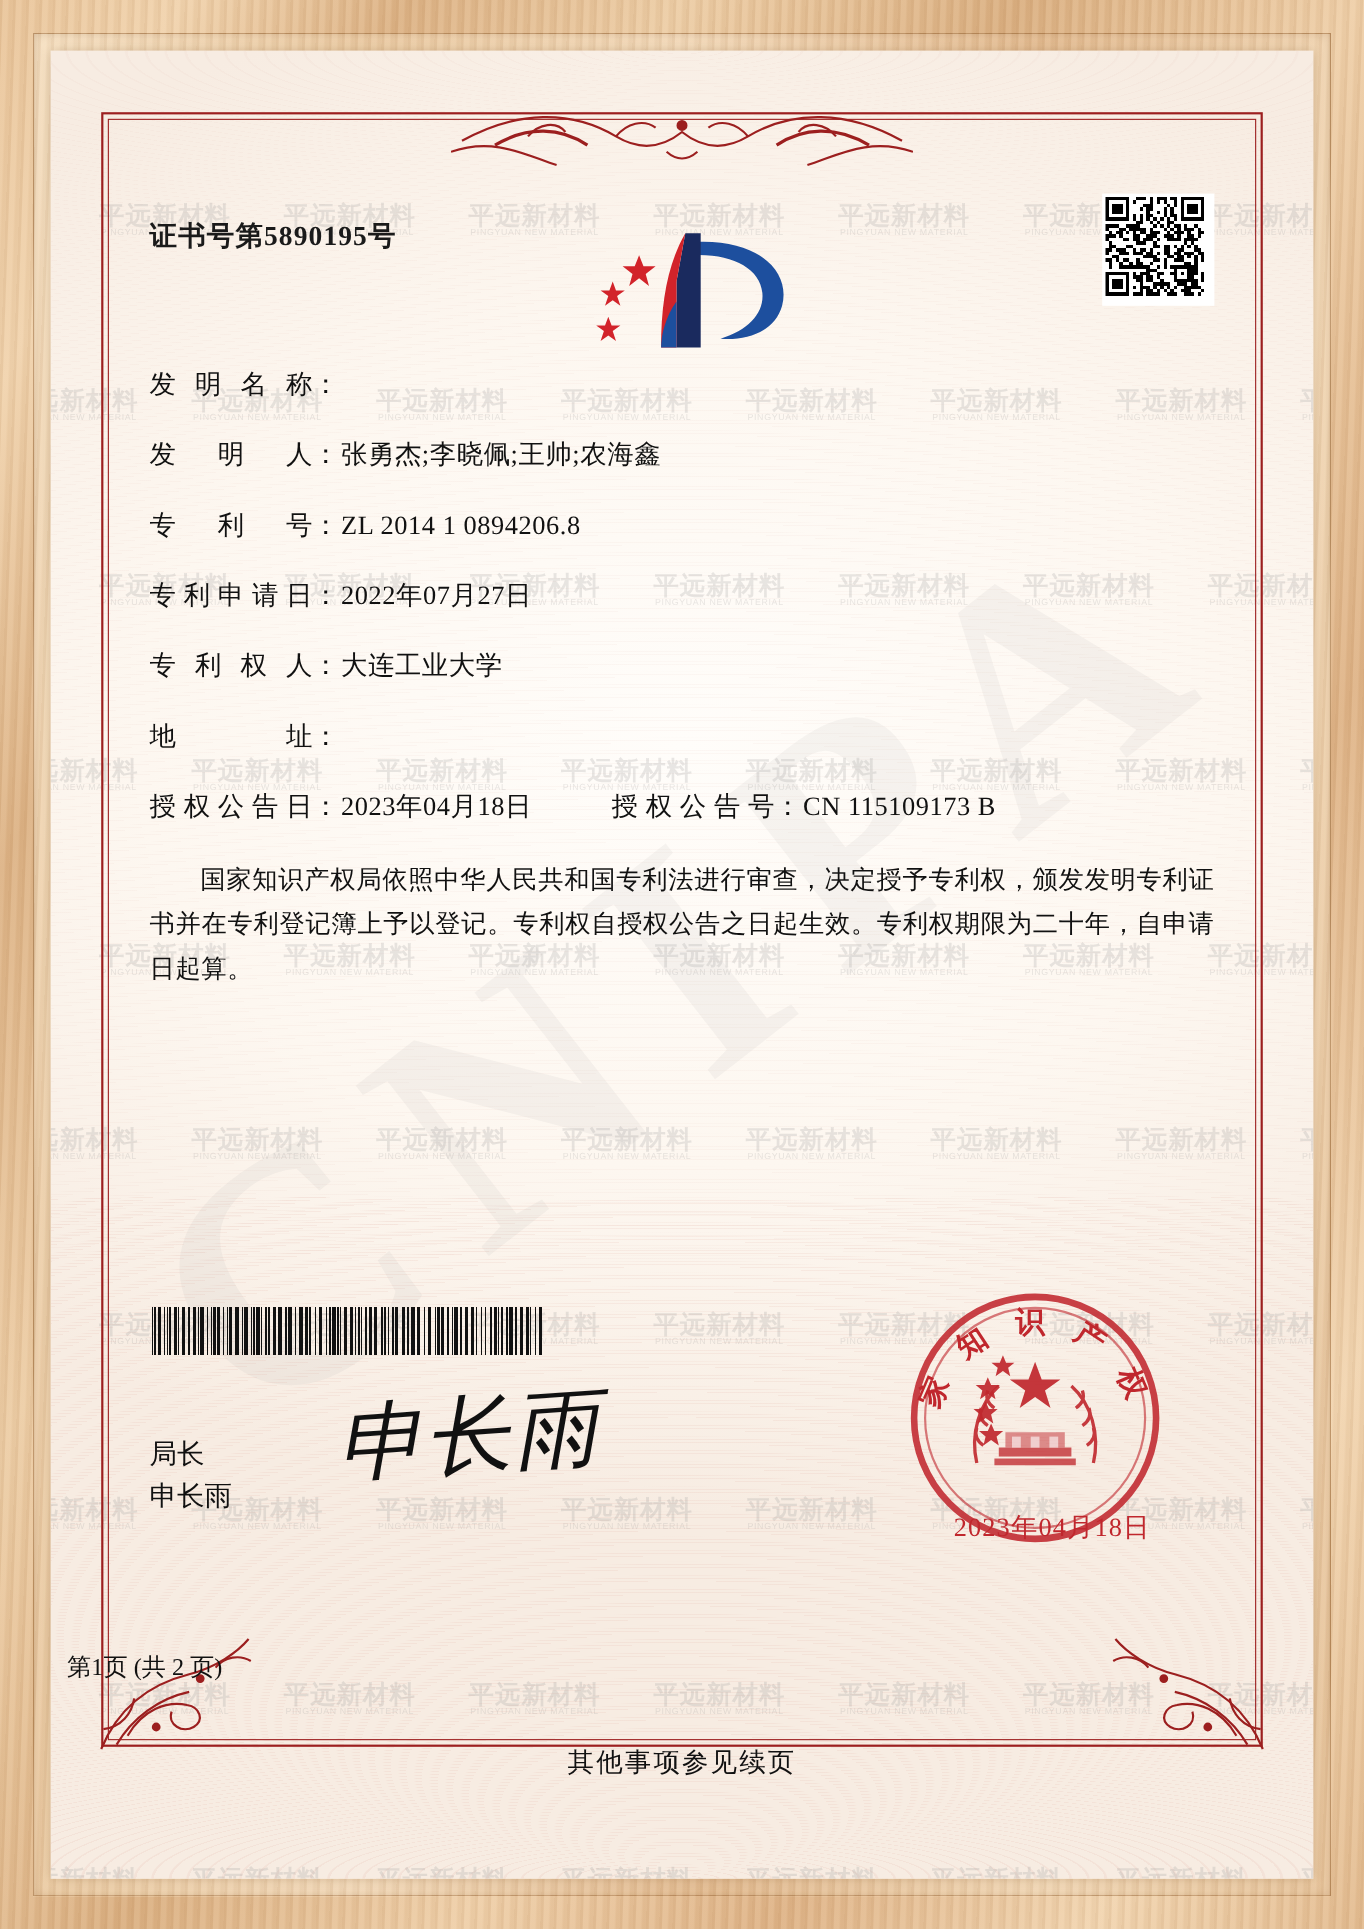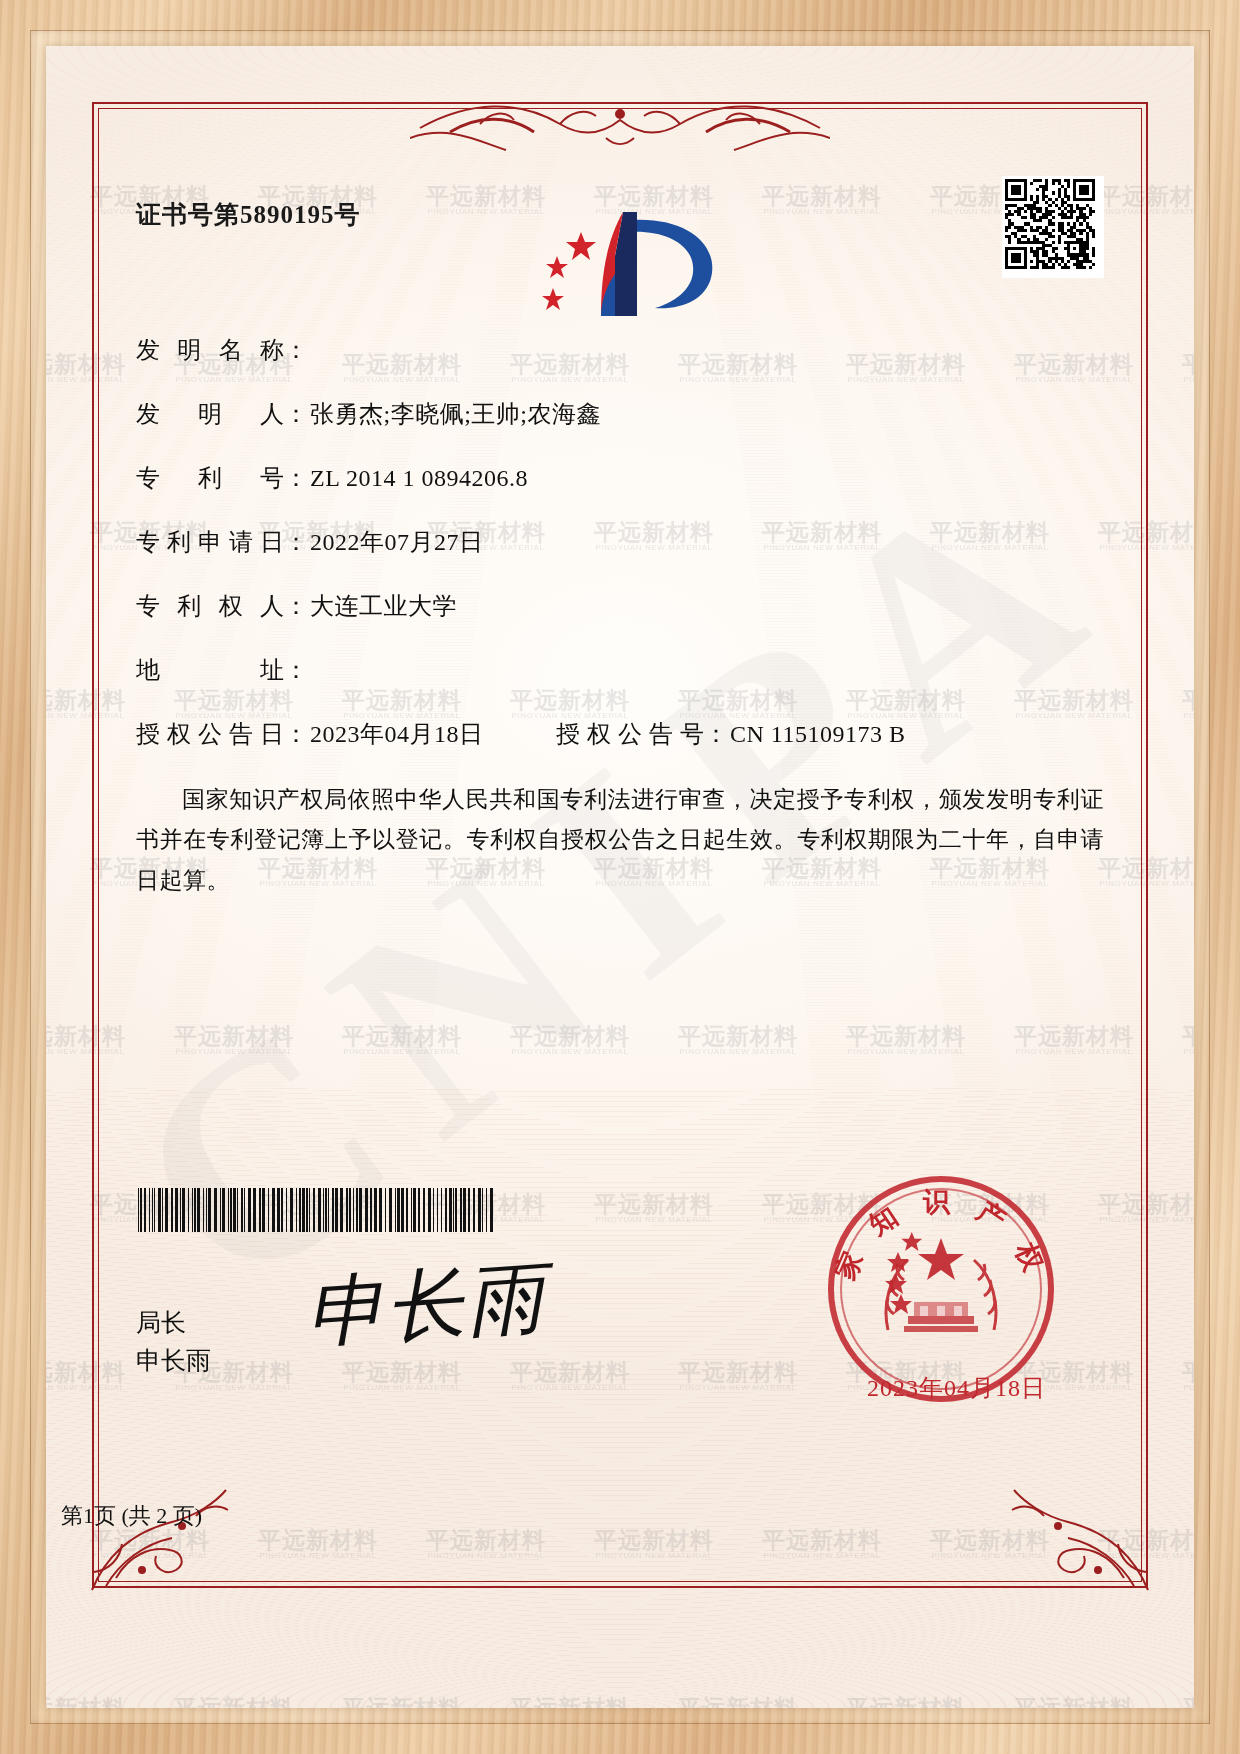--- a/index.html
+++ b/index.html
@@ -1364,14 +1364,15 @@
       </g>
 
       <text font-family="'Liberation Serif', serif" font-size="27" font-weight="bold" fill="#c0272d" letter-spacing="9">
         <textPath href="#sealTopArc" startOffset="50%" text-anchor="middle">国 家 知 识 产 权 局</textPath>
       </text>
     </svg>
   </div>
   <div class="seal-date">2023年04月18日</div>
 
   <div class="page-no">第1页 (共 2 页)</div>
+  <div class="footnote">其他事项参见续页</div>
 
 </div>
 
 </body></html>

